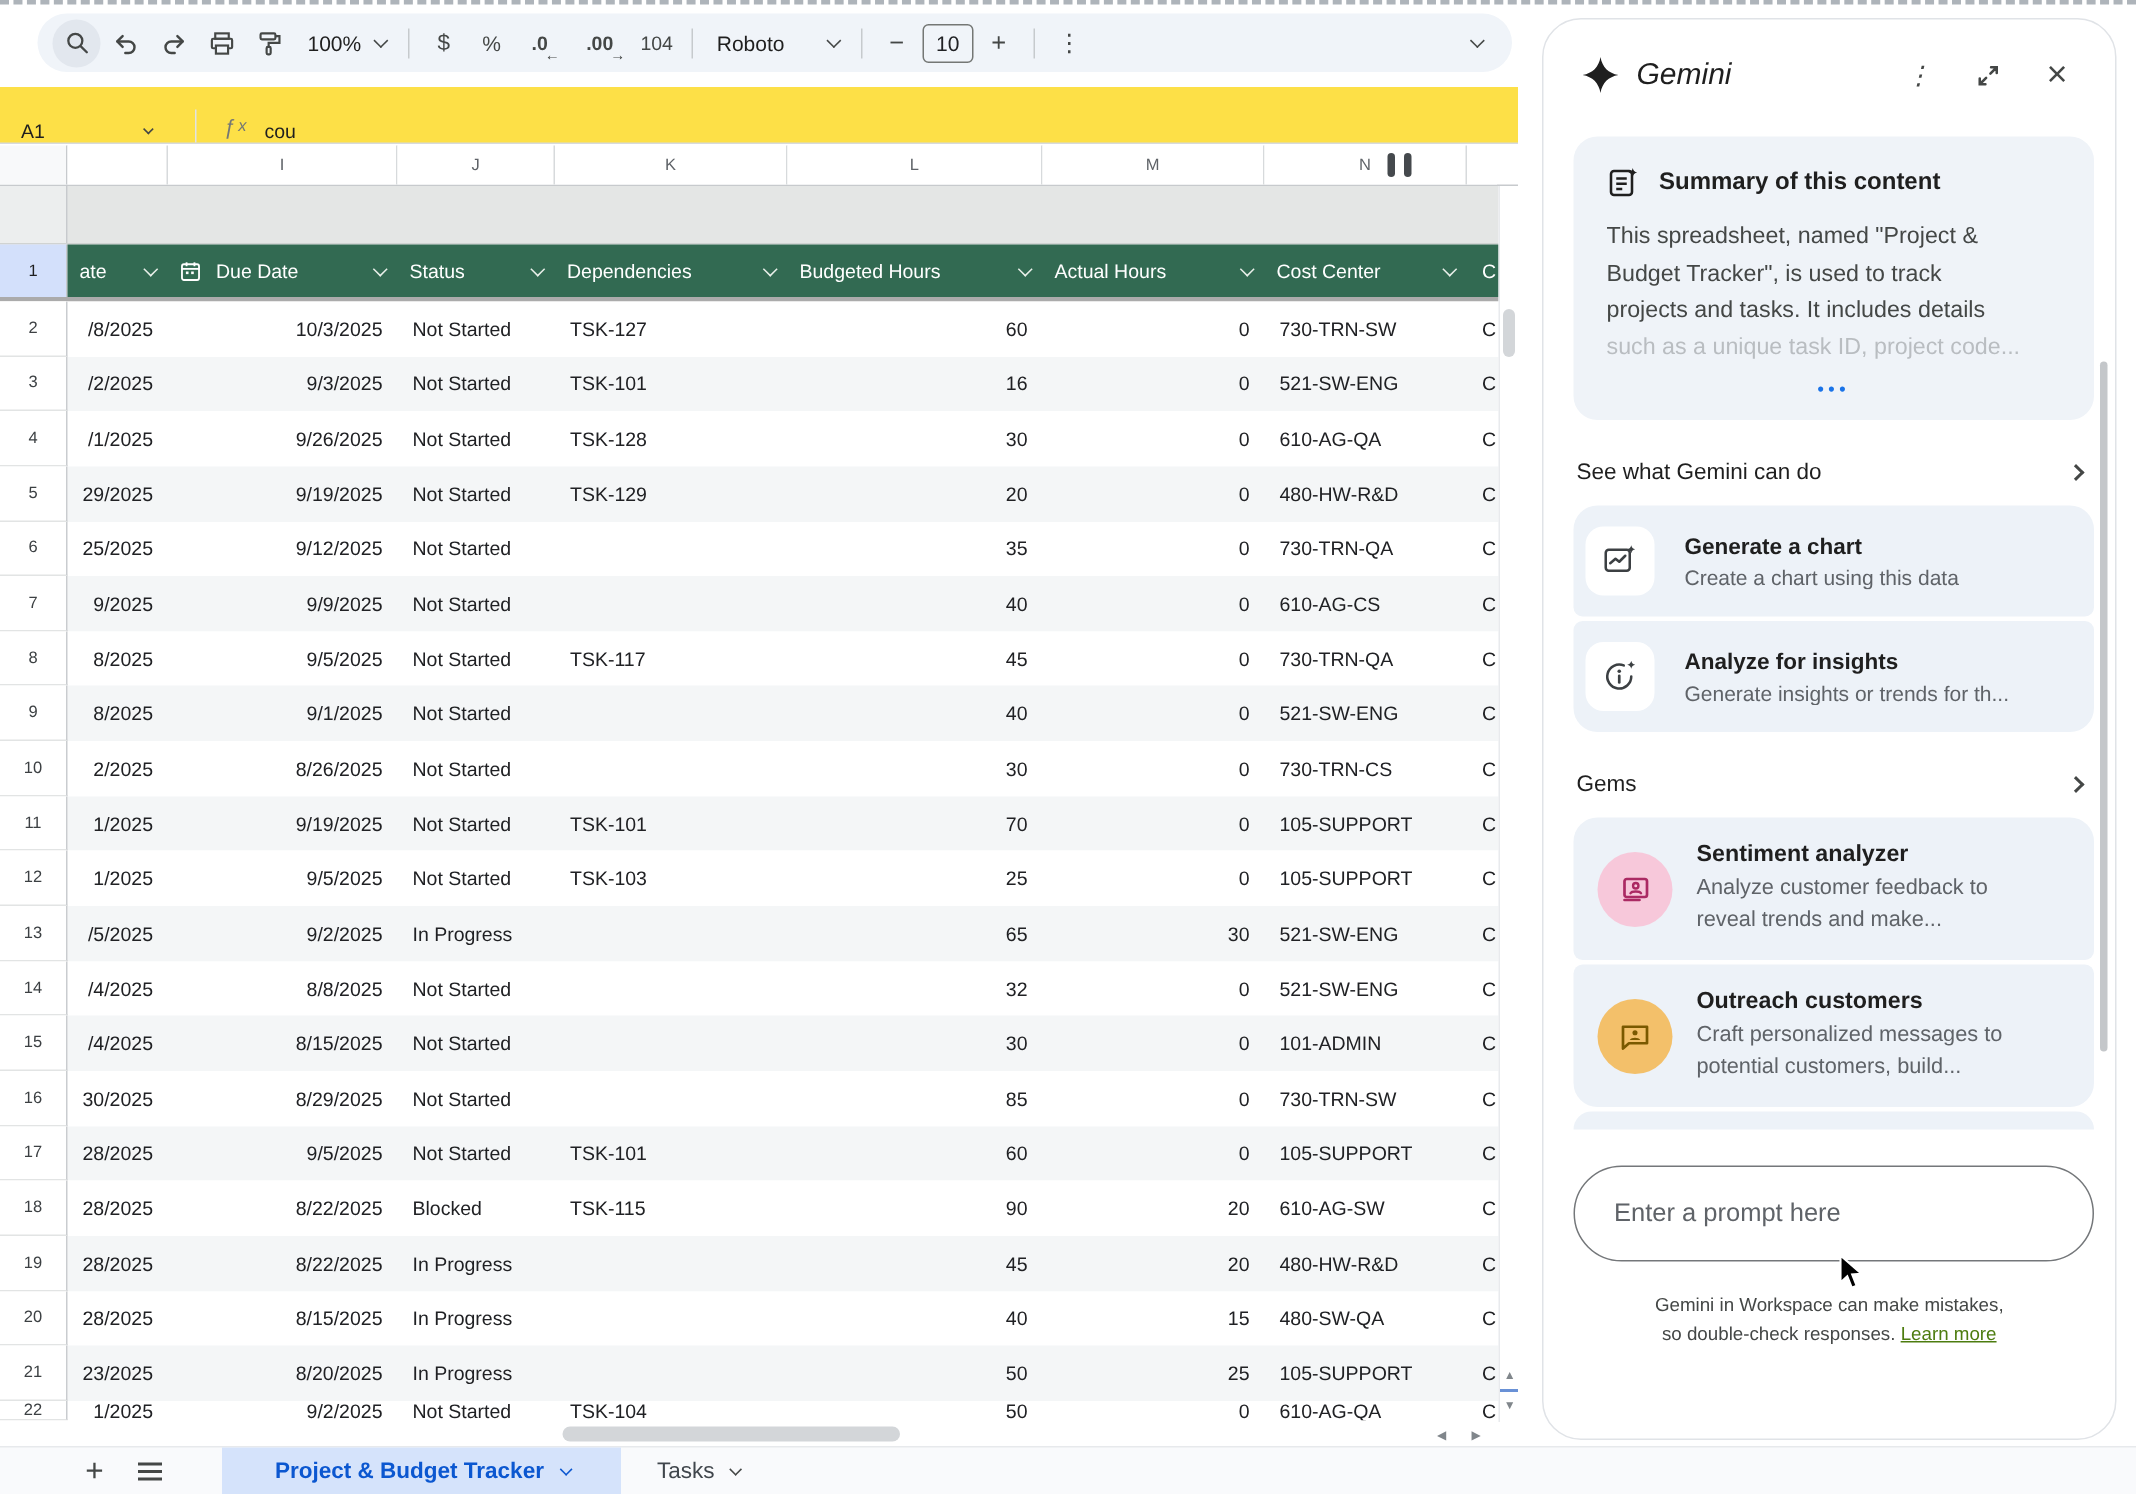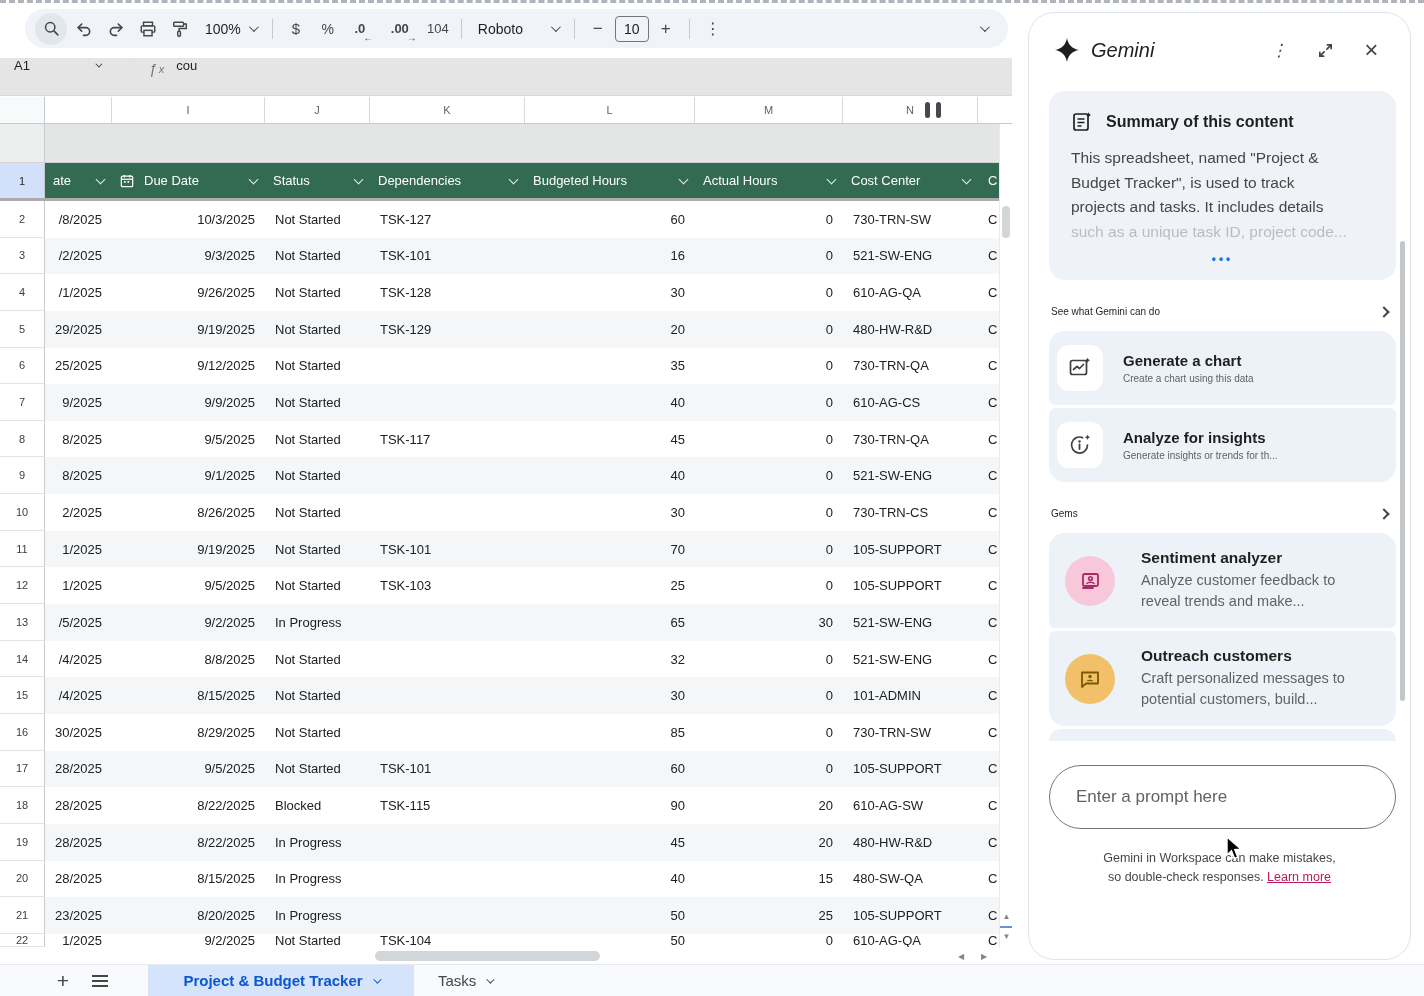--- a/index.html
+++ b/index.html
@@ -25,21 +25,21 @@
     transform:rotate(45deg) translateY(-2px); display:inline-block; }
   .size-box { width:34px; height:26px; border:1px solid #747775; border-radius:4px;
     display:flex; align-items:center; justify-content:center; font-size:14px; background:#f0f4f9; }
   .dec-ic { position:relative; font-size:13px; font-weight:600; color:#444746; }
   .dec-ic .arr { position:absolute; bottom:-7px; right:-8px; font-size:10px; font-weight:400; }
   .kebab { font-size:16px; color:#444746; letter-spacing:0; }
   .spacer { flex:1; }
 
   
   .fbar { position:absolute; top:58px; left:0; width:1012px; height:38px;
-    display:flex; align-items:flex-start; border-bottom:1px solid #d7dadc; background:#e5e5e5; }
+    display:flex; align-items:flex-end; border-bottom:1px solid #d7dadc; background:#fde047; }
   .namebox { width:110px; display:flex; align-items:center; justify-content:space-between;
     padding:0 10px 0 14px; font-size:13px; color:#1f1f1f; cursor:pointer; }
   .fx { font-style:italic; color:#747775; font-size:14px; margin:0 12px 0 20px;
     border-left:1px solid #e1e3e5; padding-left:18px; height:22px; display:flex; align-items:center; gap:2px;}
   .fval { font-size:13px; color:#1f1f1f; }
 
   
   .grid { position:absolute; top:97px; left:0; width:1012px; height:851px; background:#fff; }
   .letters { display:flex; height:27px; border-bottom:1px solid #c7cacd; position:relative; }
   .letters .cell { border-right:1px solid #d7dadc; display:flex; align-items:center;
@@ -107,45 +107,45 @@
   .p-title { font-size:20px; font-weight:500; color:#1f1f1f; flex:1; }
   .p-ic { width:34px; height:34px; display:flex; align-items:center; justify-content:center;
     color:#444746; cursor:pointer; border-radius:50%; }
   .sum-card { margin:10px 14px 0 20px; background:#eff3f8; border-radius:16px; padding:20px 22px 14px; }
   .sum-head { display:flex; align-items:center; gap:13px; font-size:16px; font-weight:700; color:#1f1f1f; }
   .sum-body { margin-top:13px; font-size:15.5px; line-height:24.5px; color:#444746; }
   .sum-body .fade { color:#b9bdc1; }
   .sum-dots { text-align:center; color:#1a73e8; font-size:12px; letter-spacing:3px;
     margin-top:8px; font-weight:700; cursor:pointer; }
   .sect-row { display:flex; align-items:center; justify-content:space-between;
-    margin:26px 22px 0 22px; font-size:10px; font-weight:500; color:#1f1f1f; cursor:pointer; }
+    margin:26px 22px 0 22px; font-size:15px; font-weight:500; color:#1f1f1f; cursor:pointer; }
   .rchev { width:8px; height:8px; border-right:2px solid #444746; border-top:2px solid #444746;
     transform:rotate(45deg); }
   .cardgrp { margin:14px 14px 0 20px; display:flex; flex-direction:column; gap:3px; }
   .sg-card { background:#edf2f8; display:flex; align-items:center; gap:20px; padding:14px 8px; cursor:pointer; }
   .sg-card.top { border-radius:16px 16px 6px 6px; }
   .sg-card.bot { border-radius:6px 6px 16px 16px; }
   .sg-tile { width:46px; height:46px; background:#fff; border-radius:12px; flex:none;
     display:flex; align-items:center; justify-content:center; }
   .sg-title { font-size:15px; font-weight:700; color:#1f1f1f; }
-  .sg-sub { font-size:10px; color:#5f6368; margin-top:4px; white-space:nowrap;
+  .sg-sub { font-size:14px; color:#5f6368; margin-top:4px; white-space:nowrap;
     overflow:hidden; text-overflow:ellipsis; max-width:230px; }
-  .gem-card { background:#edf2f8; display:flex; align-items:center; gap:26px; padding:16px; cursor:pointer; }
+  .gem-card { background:#edf2f8; display:flex; align-items:center; gap:16px; padding:16px; cursor:pointer; }
   .gem-circle { width:50px; height:50px; border-radius:50%; flex:none;
     display:flex; align-items:center; justify-content:center; }
   .gem-title { font-size:15.5px; font-weight:700; color:#1f1f1f; }
   .gem-sub { font-size:14.5px; line-height:21px; color:#5f6368; margin-top:3px; max-width:235px; }
   .gem-sliver { margin:3px 14px 0 20px; height:12px; background:#edf2f8; border-radius:12px 12px 0 0; }
   .prompt { margin:24px 14px 0 20px; height:64px; border:1px solid #74777a; border-radius:33px;
     display:flex; align-items:center; background:#fff; }
   .prompt input { border:none; outline:none; background:transparent; font-size:17px;
     color:#1f1f1f; padding:0 26px; width:100%; font-family:"Liberation Sans",sans-serif; }
   .prompt input::placeholder { color:#5f6368; opacity:1; }
   .disclaimer { margin-top:20px; text-align:center; font-size:12.5px; line-height:19px; color:#444746; }
-  .disclaimer a { color:#be185d; text-decoration:underline; cursor:pointer; }
+  .disclaimer a { color:#4d7c0f; text-decoration:underline; cursor:pointer; }
   .p-scroll { position:absolute; right:5px; top:228px; width:5px; height:460px;
     background:#c4c7ca; border-radius:3px; }
   .cursor { position:absolute; left:1225px; top:836px; z-index:50; pointer-events:none; }
 </style>
 </head>
 <body>
 
 <div class="dash-top"></div>
 
 <div class="toolbar">

